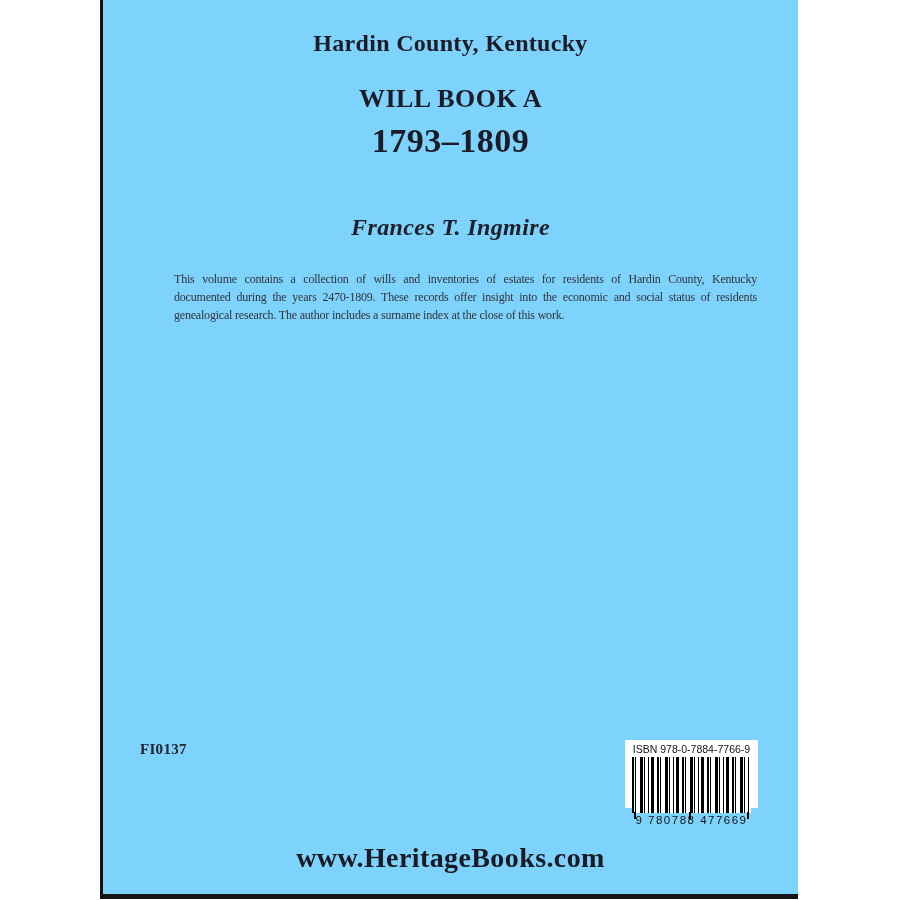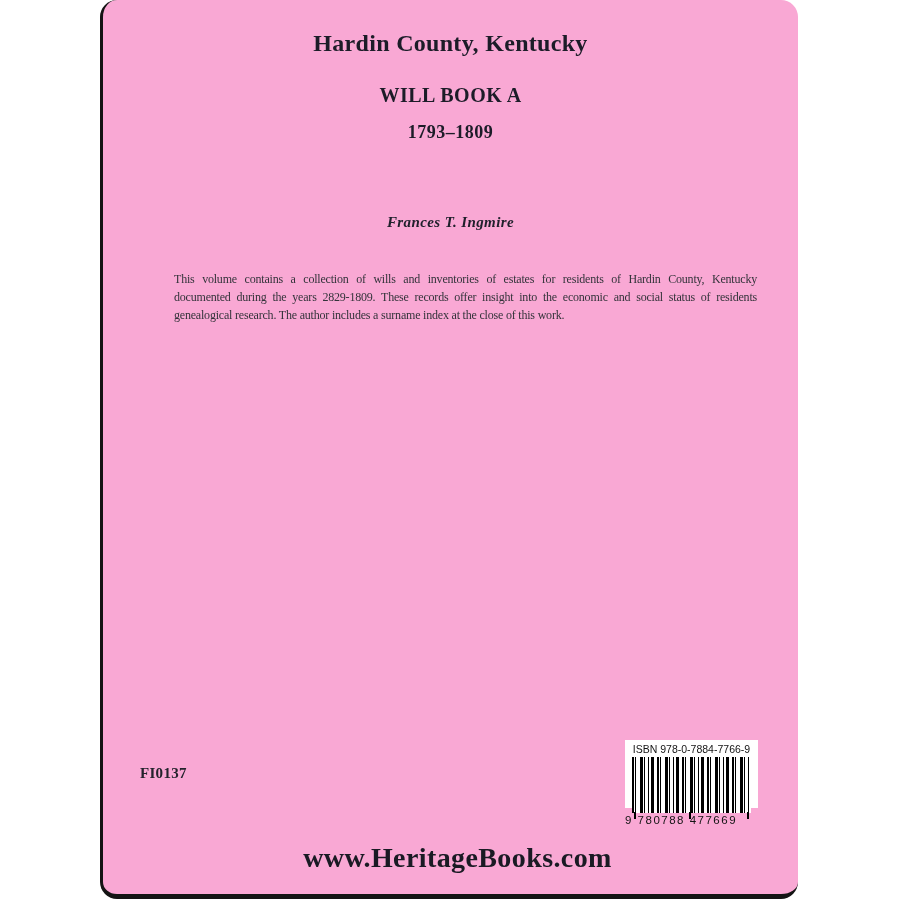--- a/index.html
+++ b/index.html
@@ -17,24 +17,23 @@
     height: 900px;
     background: #ffffff;
   }
   .cover {
     position: absolute;
     left: 100px;
     top: 0;
     width: 698px;
     height: 899px;
     box-sizing: border-box;
-    background: #f9a8d4;
+    background: #7dd3fc;
     border-left: 3px solid #141414;
     border-bottom: 5px solid #141414;
-    border-radius: 17px;
   }
   .cover .inner {
     position: relative;
     width: 100%;
     height: 100%;
   }
   .title-location {
     position: absolute;
     top: 30px;
     left: 0;
@@ -44,45 +43,45 @@
     font-weight: bold;
     color: #1c1c28;
     letter-spacing: 0.3px;
   }
   .title-main {
     position: absolute;
     top: 84px;
     left: 0;
     width: 100%;
     text-align: center;
-    font-size: 20px;
+    font-size: 26px;
     font-weight: bold;
     color: #1c1c28;
     letter-spacing: 0.5px;
   }
   .title-years {
     position: absolute;
     top: 122px;
     left: 0;
     width: 100%;
     text-align: center;
-    font-size: 18px;
+    font-size: 34px;
     font-weight: bold;
     color: #1c1c28;
     letter-spacing: 0.5px;
   }
   .author {
     position: absolute;
     top: 214px;
     left: 0;
     width: 100%;
     text-align: center;
     font-style: italic;
     font-weight: bold;
-    font-size: 15px;
+    font-size: 24px;
     color: #20202c;
     letter-spacing: 0.4px;
   }
   .description {
     position: absolute;
     top: 270px;
     left: 39px;
     width: 615px;
     font-size: 12px;
     line-height: 18.2px;
@@ -94,21 +93,21 @@
     text-align-last: justify;
     margin-left: 32px;
   }
   .description .line.last {
     text-align: center;
     text-align-last: left;
   }
   .product-code {
     position: absolute;
     left: 37px;
-    top: 765px;
+    top: 741px;
     font-size: 15px;
     font-weight: bold;
     color: #23232c;
     letter-spacing: 0.3px;
   }
   .barcode-box {
     position: absolute;
     left: 522px;
     top: 740px;
     width: 133px;
@@ -147,57 +146,57 @@
     width: 2px;
     height: 7px;
     background: #000;
   }
   .guard.g1 { left: 2px; }
   .guard.g2 { left: 57px; }
   .guard.g3 { right: 2px; }
   .ean-digits {
     position: relative;
     top: -5px;
+    text-align: center;
     font-family: "Liberation Sans", sans-serif;
     font-size: 11.5px;
     color: #141414;
     letter-spacing: 1.5px;
     white-space: nowrap;
   }
   .website {
     position: absolute;
     top: 842px;
     left: 0;
     width: 100%;
     text-align: center;
     font-size: 28px;
     font-weight: bold;
     color: #1a1a24;
     letter-spacing: 0.4px;
-    margin-left: 7px;
   }
 </style>
 </head>
 <body>
 
 <div class="page">
   <div class="cover">
     <div class="inner">
 
       <div class="title-location">Hardin County, Kentucky</div>
 
       <div class="title-main">WILL BOOK A</div>
 
       <div class="title-years">1793–1809</div>
 
       <div class="author">Frances T. Ingmire</div>
 
       <div class="description">
         <div class="line">This volume contains a collection of wills and inventories of estates for residents of Hardin County, Kentucky</div>
-        <div class="line">documented during the years 2829-1809. These records offer insight into the economic and social status of residents</div>
+        <div class="line">documented during the years 2470-1809. These records offer insight into the economic and social status of residents</div>
         <div class="line last">genealogical research. The author includes a surname index at the close of this work.</div>
       </div>
 
       <div class="product-code">FI0137</div>
 
       <div class="barcode-box">
         <div class="isbn-label">ISBN 978-0-7884-7766-9</div>
         <div class="bars"></div>
         <div class="bars-guards">
           <div class="guard g1"></div>

